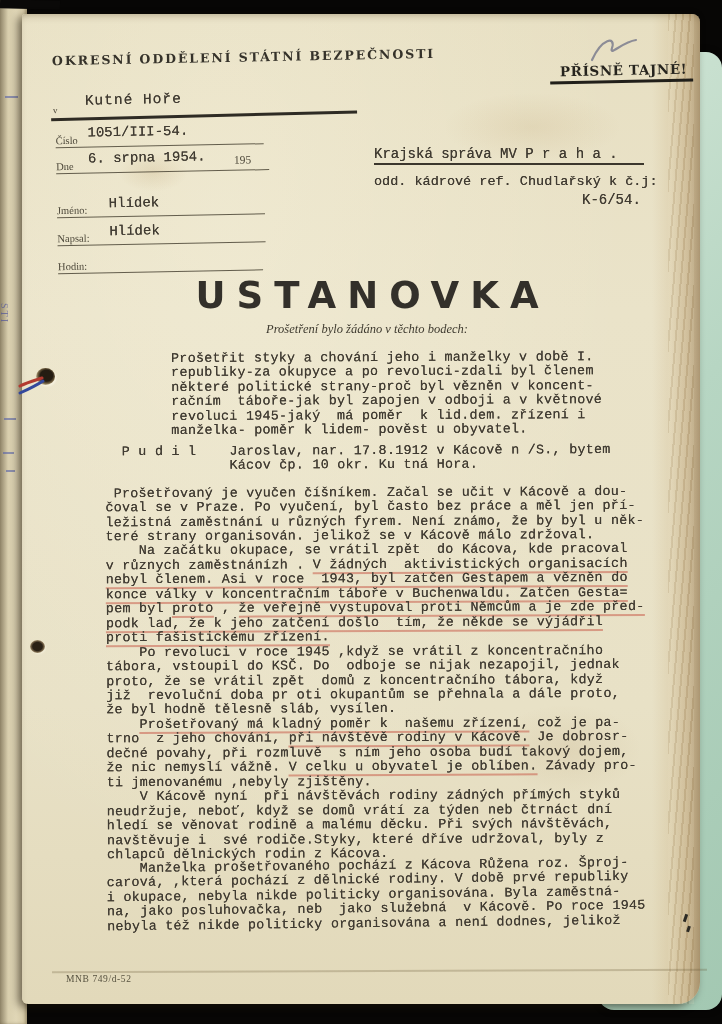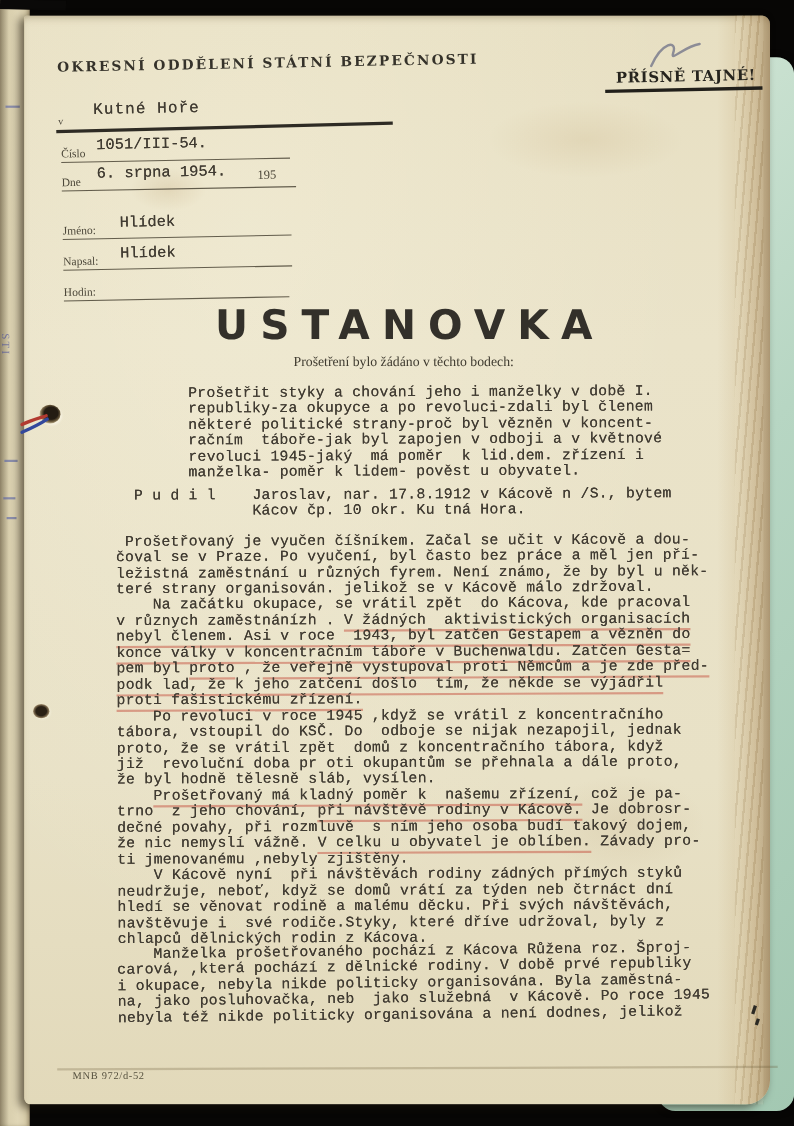--- a/index.html
+++ b/index.html
@@ -62,21 +62,21 @@
     font-size:13.5px;letter-spacing:.6px;color:#26241e;border-bottom:3px solid #211f1a;
     padding:0 6px 2px 10px;transform:rotate(-1.2deg);}
   .addr{position:absolute;left:352px;top:132px;font-size:14px;}
   .addr-l1{display:inline-block;border-bottom:2px solid #3c372d;padding-right:26px;padding-bottom:1px;}
   .addr-l2{position:absolute;left:0;top:28px;font-size:13.5px;white-space:nowrap;}
   .addr-l3{position:absolute;left:208px;top:46px;font-size:14px;}
   
   .title-wrap{position:absolute;left:140px;top:260px;width:410px;text-align:center;}
   .doc-title{font-family:"DejaVu Sans",sans-serif;font-weight:bold;font-size:37px;
     letter-spacing:11px;padding-left:11px;color:#33302a;}
-  .doc-subtitle{margin-top:5px;font-size:12.5px;color:#3e3a2f;}
+  .doc-subtitle{margin-top:5px;font-size:12.5px;color:#3e3a2f;font-style:italic;}
   
   .body-text{position:absolute;left:84px;top:337px;width:575px;font-size:13.4px;
     line-height:14.45px;letter-spacing:.25px;white-space:pre;transform:rotate(-.25deg);}
   .body-text .para:last-child{transform:rotate(-.45deg);transform-origin:left bottom;}
   .red-underline{border-bottom:2.2px solid rgba(201,94,77,.55);}
   
   .form-number{position:absolute;left:44px;top:960px;font-size:9.5px;letter-spacing:.6px;color:#56513f;}
 </style>
 </head>
 <body>
@@ -126,29 +126,34 @@
 
       <span class="f-label print" style="left:2px;top:208px;">Hodin:</span>
       <div class="f-line" style="left:2px;top:220px;width:205px;"></div>
     </div>
 
     <svg class="scribble" width="64" height="34" viewBox="0 0 64 34">
       <path d="M10 26 C 20 4, 34 2, 30 14 C 27 23, 40 8, 54 6" stroke="#8c8c96" stroke-width="2.2" fill="none" stroke-linecap="round"></path>
     </svg>
     <div class="top-secret">PŘÍSNĚ TAJNÉ!</div>
 
+    <div class="addr mono">
+      <span class="addr-l1">Krajská správa  MV  P r a h a .</span>
+      <span class="addr-l2 mono">odd. kádrové ref. Chudlařský k č.j:</span>
+      <span class="addr-l3 mono">K-6/54.</span>
+    </div>
 
     <div class="title-wrap">
       <div class="doc-title">USTANOVKA</div>
       <div class="doc-subtitle print">Prošetření bylo žádáno v těchto bodech:</div>
     </div>
 
     <div class="body-text mono"><div class="para"><div class="line"><span>        Prošetřit styky a chování jeho i manželky v době I.</span></div><div class="line"><span>        republiky-za okupyce a po revoluci-zdali byl členem</span></div><div class="line"><span>        některé politické strany-proč byl vězněn v koncent-</span></div><div class="line"><span>        račním  táboře-jak byl zapojen v odboji a v květnové</span></div><div class="line"><span>        revoluci 1945-jaký  má poměr  k lid.dem. zřízení i</span></div><div class="line"><span>        manželka- poměr k lidem- pověst u obyvatel.</span></div></div><div class="para" style="margin-top: 6px;"><div class="line"><span>  P u d i l    Jaroslav, nar. 17.8.1912 v Kácově n /S., bytem</span></div><div class="line"><span>               Kácov čp. 10 okr. Ku tná Hora.</span></div></div><div class="para" style="margin-top: 13px;"><div class="line"><span> Prošetřovaný je vyučen číšníkem. Začal se učit v Kácově a dou-</span></div><div class="line"><span>čoval se v Praze. Po vyučení, byl často bez práce a měl jen pří-</span></div><div class="line"><span>ležistná zaměstnání u různých fyrem. Není známo, že by byl u něk-</span></div><div class="line"><span>teré strany organisován. jelikož se v Kácově málo zdržoval.</span></div></div><div class="para"><div class="line"><span>    Na začátku okupace, se vrátil zpět  do Kácova, kde pracoval</span></div><div class="line"><span>v různych zaměstnánízh . </span><span class="red-underline">V žádných  aktivistických organisacích</span></div><div class="line"><span class="red-underline">nebyl členem. Asi v roce  1943, byl zatčen Gestapem a vězněn do</span></div><div class="line"><span class="red-underline">konce války v koncentračním táboře v Buchenwaldu. Zatčen Gesta=</span></div><div class="line"><span>pem byl </span><span class="red-underline">proto</span><span> , </span><span class="red-underline">že veřejně vystupoval proti Němcům a je zde před-</span></div><div class="line"><span class="red-underline">podk lad, že k jeho zatčení došlo  tím, že někde se výjádřil</span></div><div class="line"><span class="red-underline">proti fašistickému zřízení.</span></div></div><div class="para"><div class="line"><span>    Po revoluci v roce 1945 ,když se vrátil z koncentračního</span></div><div class="line"><span>tábora, vstoupil do KSČ. Do  odboje se nijak nezapojil, jednak</span></div><div class="line"><span>proto, že se vrátil zpět  domů z koncentračního tábora, když</span></div><div class="line"><span>již  revoluční doba pr oti okupantům se přehnala a dále proto,</span></div><div class="line"><span>že byl hodně tělesně sláb, vysílen.</span></div></div><div class="para"><div class="line"><span>    </span><span class="red-underline">Prošetřovaný má kladný poměr k  našemu zřízení,</span><span> což je pa-</span></div><div class="line"><span>trno  z jeho chování, </span><span class="red-underline">při návštěvě rodiny v Kácově.</span><span> Je dobrosr-</span></div><div class="line"><span>dečné povahy, při rozmluvě  s ním jeho osoba budí takový dojem,</span></div><div class="line"><span>že nic nemyslí vážně. </span><span class="red-underline">V celku u obyvatel je oblíben.</span><span> Závady pro-</span></div><div class="line"><span>ti jmenovanému ,nebyly zjištěny.</span></div></div><div class="para"><div class="line"><span>    V Kácově nyní  při návštěvách rodiny zádných přímých styků</span></div><div class="line"><span>neudržuje, neboť, když se domů vrátí za týden neb čtrnáct dní</span></div><div class="line"><span>hledí se věnovat rodině a malému děcku. Při svých návštěvách,</span></div><div class="line"><span>navštěvuje i  své rodiče.Styky, které dříve udržoval, byly z</span></div><div class="line"><span>chlapců dělnických rodin z Kácova.</span></div></div><div class="para"><div class="line"><span>    Manželka prošetřovaného pochází z Kácova Růžena roz. Šproj-</span></div><div class="line"><span>carová, ,která pochází z dělnické rodiny. V době prvé republiky</span></div><div class="line"><span>i okupace, nebyla nikde politicky organisována. Byla zaměstná-</span></div><div class="line"><span>na, jako posluhovačka, neb  jako služebná  v Kácově. Po roce 1945</span></div><div class="line"><span>nebyla též nikde politicky organisována a není dodnes, jelikož</span></div></div></div>
 
-    <div class="form-number print">MNB  972/d-52</div>
+    <div class="form-number print">MNB  749/d-52</div>
 
     <div class="pen-tick" style="left:662px;top:900px;"></div>
     <div class="pen-tick" style="left:665px;top:912px;height:6px;"></div>
   </div>
 
   <div class="hole h1"></div>
   <div class="hole h2"></div>
   <svg class="thread-svg" width="36" height="30" viewBox="0 0 36 30">
     <path d="M2 14 C 10 10, 18 8, 24 6" stroke="#b23a30" stroke-width="3" fill="none" stroke-linecap="round"></path>
     <path d="M2 21 C 11 17, 19 13, 25 9" stroke="#33489c" stroke-width="3" fill="none" stroke-linecap="round"></path>

